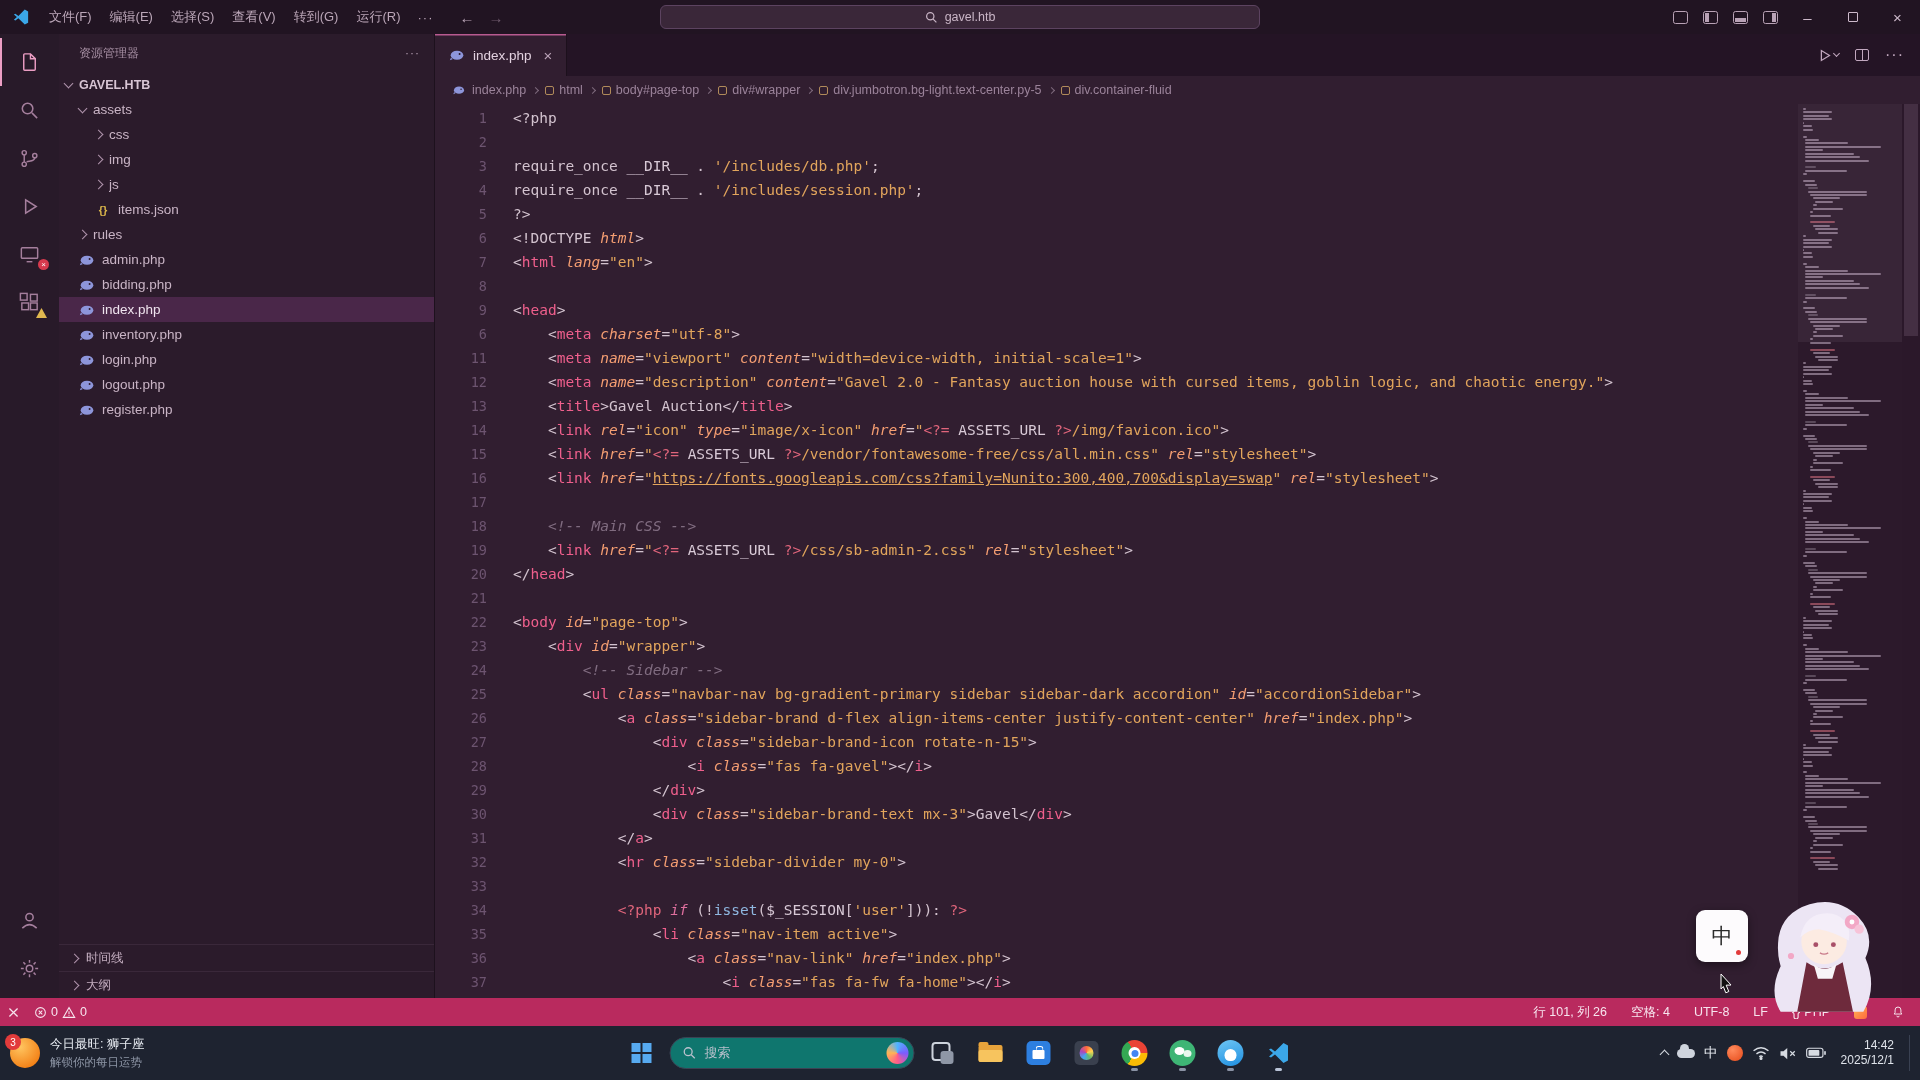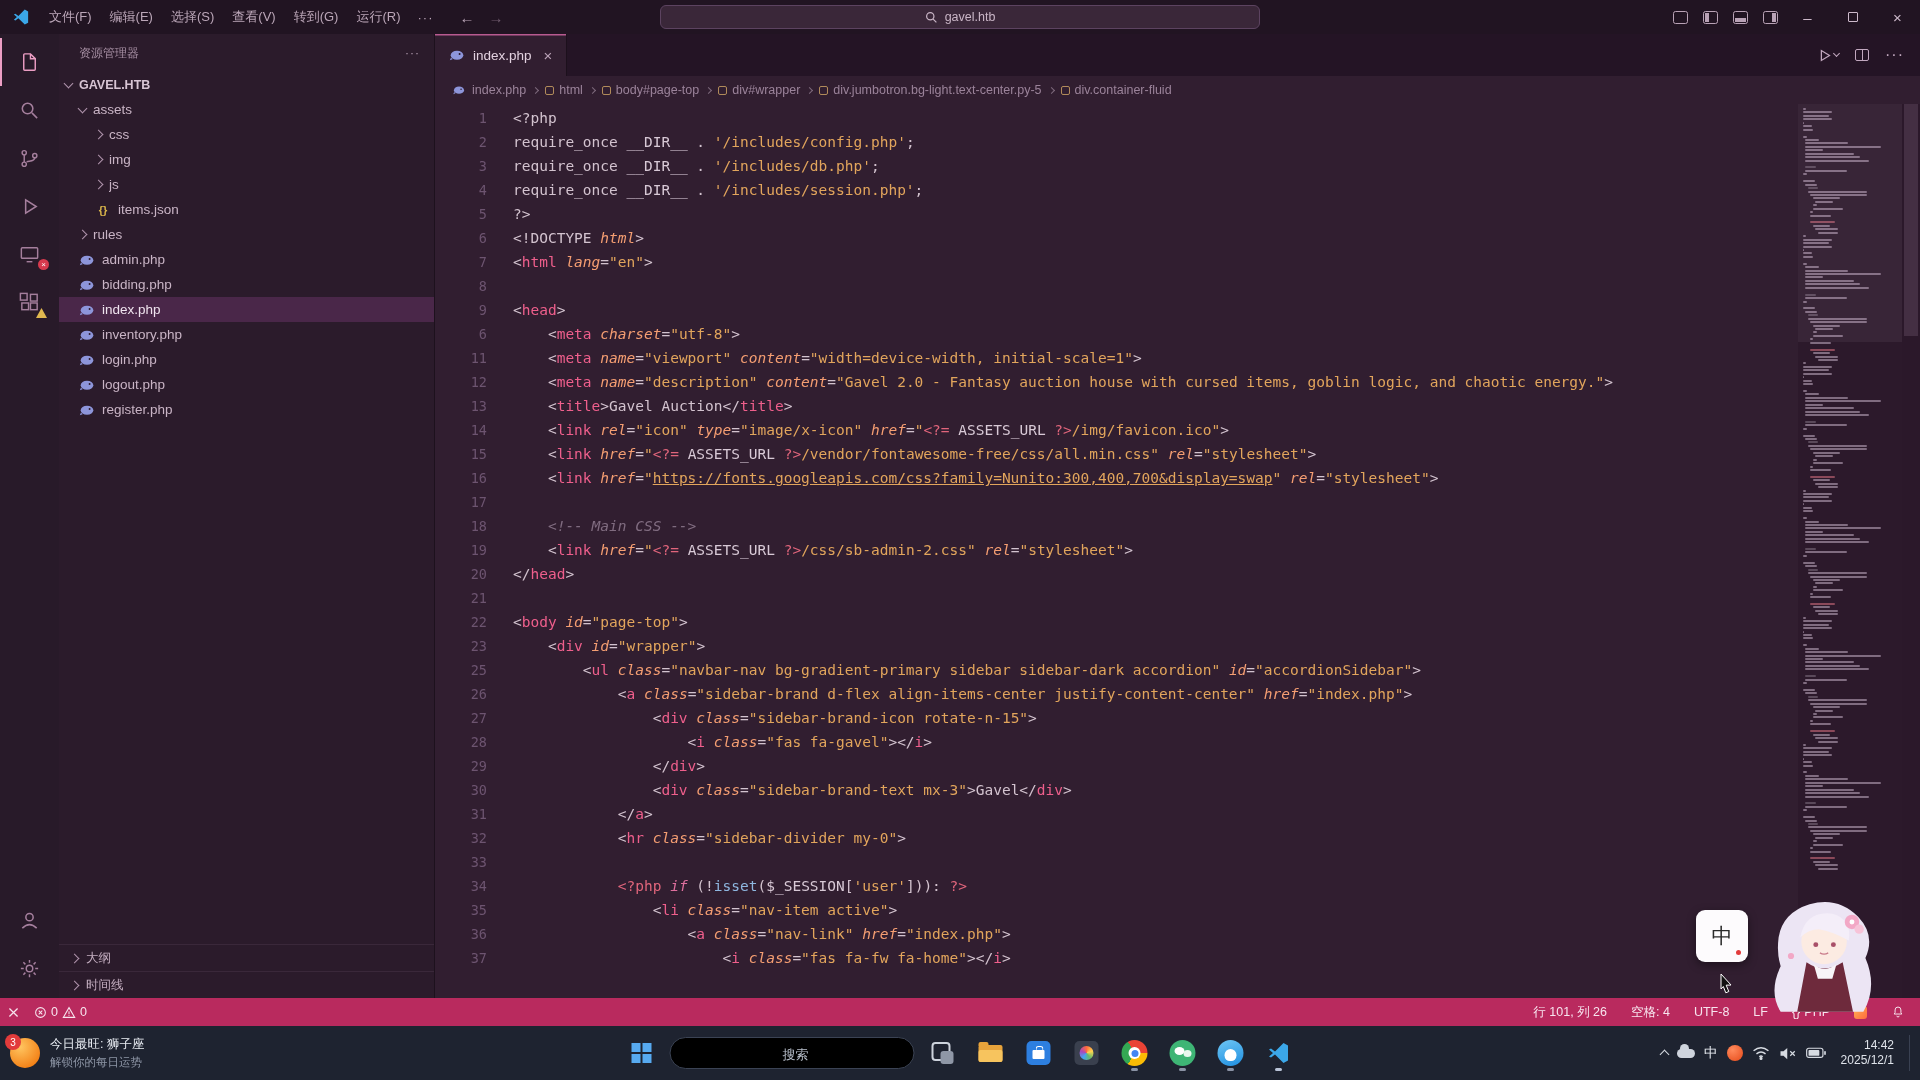--- a/index.html
+++ b/index.html
@@ -93,21 +93,21 @@
   .tb-left { position:absolute; left:10px; display:flex; align-items:center; gap:10px; }
   .widget-ic { position:relative; width:30px; height:30px; border-radius:50%; background:radial-gradient(circle at 35% 30%, #ffc560, #ef6c00); }
   .widget-badge { position:absolute; top:-4px; left:-5px; min-width:16px; height:16px; border-radius:8px; background:#e23b3b; color:#fff; font-size:10px; display:flex; align-items:center; justify-content:center; padding:0 4px; }
   .widget-t1 { font-size:12.5px; color:#e9edf3; }
   .widget-t2 { font-size:11.5px; color:#8d95a5; margin-top:2px; }
   .tb-center { position:absolute; left:50%; transform:translateX(-50%); display:flex; align-items:center; gap:8px; }
   .tb-ic { width:40px; height:40px; display:flex; align-items:center; justify-content:center; border-radius:6px; position:relative; }
   .run-dot { position:absolute; bottom:2px; left:50%; transform:translateX(-50%); width:7px; height:3px; border-radius:2px; background:#8b93a5; }
   .win-logo { display:grid; grid-template-columns:9px 9px; grid-template-rows:9px 9px; gap:2px; }
   .win-logo span { background:#57aaf0; }
-  .tb-search { width:245px; height:32px; border-radius:16px; background:#000000; border:1px solid #3b4354; display:flex; align-items:center; gap:8px; padding:0 5px 0 12px; font-size:13px; color:#bac1cd;flex-direction:column; }
+  .tb-search { width:245px; height:32px; border-radius:16px; background:#0f766e; border:1px solid #3b4354; display:flex; align-items:center; gap:8px; padding:0 5px 0 12px; font-size:13px; color:#bac1cd; }
   .bing-ball { margin-left:auto; width:22px; height:22px; border-radius:50%; background:conic-gradient(#4fb3ff,#7a5cff,#ff5c8a,#ffb454,#4fb3ff); }
   .folder-ic { position:relative; width:24px; height:17px; background:#e8a33b; border-radius:2px; }
   .folder-ic::before { content:""; position:absolute; top:-3px; left:0; width:10px; height:4px; background:#e8a33b; border-radius:2px 2px 0 0; }
   .folder-ic::after { content:""; position:absolute; left:0; right:0; bottom:0; height:12px; background:#f7c45e; border-radius:2px; }
   .taskview-ic { position:relative; width:22px; height:22px; }
   .taskview-ic::before { content:""; position:absolute; left:0; top:0; width:15px; height:15px; border:2px solid #cdd3dc; border-radius:4px; }
   .taskview-ic::after { content:""; position:absolute; right:0; bottom:0; width:13px; height:13px; background:#8f97a6; border-radius:3px; }
   .store-ic { position:relative; width:24px; height:24px; background:#2d7fe0; border-radius:5px; }
   .store-ic::after { content:""; position:absolute; left:6px; top:9px; width:12px; height:9px; background:#fff; border-radius:1px; }
   .store-ic::before { content:""; position:absolute; left:9px; top:5px; width:6px; height:6px; border:1.5px solid #fff; border-bottom:none; border-radius:3px 3px 0 0; }
@@ -347,25 +347,25 @@
                 <circle cx="10.6" cy="7" r="0.95" fill="#2b1b2b"></circle>
                 <path d="M2 10.5 L0.8 13.3 L3.6 12.2 Z" fill="#8d95da"></path>
               </svg>
             </span>
             <span class="tree-label">register.php</span>
           </div>
         </div>
       <div class="sb-bottom" id="sidebar-panels">
           <div class="panel-row">
             <span class="chev right"></span>
-            <span>大纲</span>
+            <span>时间线</span>
           </div>
           <div class="panel-row">
             <span class="chev right"></span>
-            <span>时间线</span>
+            <span>大纲</span>
           </div>
         </div>
     </div>
 
     <div class="editor-col">
       <div class="tabbar">
         <div class="tab">
           <svg width="16" height="16" viewBox="0 0 16 16">
               <ellipse cx="8" cy="8.2" rx="6.3" ry="4.5" fill="#8d95da"></ellipse>
               <circle cx="10.6" cy="7" r="0.95" fill="#241425"></circle>
@@ -418,21 +418,21 @@
           </span>
           <span class="crumb-sep"></span>
           <span class="crumb">
             <span class="sym-ic"></span>
             <span>div.container-fluid</span>
           </span>
         </div>
       <div class="code-region">
         <div class="code-scroll" id="code-lines">
             <div class="code-line"><span class="ln">1</span><span class="lc"><span class="tok-p">&lt;?php</span></span></div>
-            <div class="code-line"><span class="ln">2</span><span class="lc"><span class="tok-p">require_once </span><span class="tok-v">__DIR__</span><span class="tok-p"> . </span><span class="tok-s">'/includes/config.php'</span><span class="tok-p">;</span></span></div>
+            <div class="code-line"><span class="ln">2</span></div>
             <div class="code-line"><span class="ln">3</span><span class="lc"><span class="tok-p">require_once </span><span class="tok-v">__DIR__</span><span class="tok-p"> . </span><span class="tok-s">'/includes/db.php'</span><span class="tok-p">;</span></span></div>
             <div class="code-line"><span class="ln">4</span><span class="lc"><span class="tok-p">require_once </span><span class="tok-v">__DIR__</span><span class="tok-p"> . </span><span class="tok-s">'/includes/session.php'</span><span class="tok-p">;</span></span></div>
             <div class="code-line"><span class="ln">5</span><span class="lc"><span class="tok-p">?&gt;</span></span></div>
             <div class="code-line"><span class="ln">6</span><span class="lc"><span class="tok-p">&lt;!DOCTYPE </span><span class="tok-a">html</span><span class="tok-p">&gt;</span></span></div>
             <div class="code-line"><span class="ln">7</span><span class="lc"><span class="tok-p">&lt;</span><span class="tok-t">html</span><span class="tok-p"> </span><span class="tok-a">lang</span><span class="tok-p">=</span><span class="tok-s">"en"</span><span class="tok-p">&gt;</span></span></div>
             <div class="code-line"><span class="ln">8</span><span class="lc"></span></div>
             <div class="code-line"><span class="ln">9</span><span class="lc"><span class="tok-p">&lt;</span><span class="tok-t">head</span><span class="tok-p">&gt;</span></span></div>
             <div class="code-line"><span class="ln">6</span><span class="lc"><span class="tok-p">    &lt;</span><span class="tok-t">meta</span><span class="tok-p"> </span><span class="tok-a">charset</span><span class="tok-p">=</span><span class="tok-s">"utf-8"</span><span class="tok-p">&gt;</span></span></div>
             <div class="code-line"><span class="ln">11</span><span class="lc"><span class="tok-p">    &lt;</span><span class="tok-t">meta</span><span class="tok-p"> </span><span class="tok-a">name</span><span class="tok-p">=</span><span class="tok-s">"viewport"</span><span class="tok-p"> </span><span class="tok-a">content</span><span class="tok-p">=</span><span class="tok-s">"width=device-width, initial-scale=1"</span><span class="tok-p">&gt;</span></span></div>
             <div class="code-line"><span class="ln">12</span><span class="lc"><span class="tok-p">    &lt;</span><span class="tok-t">meta</span><span class="tok-p"> </span><span class="tok-a">name</span><span class="tok-p">=</span><span class="tok-s">"description"</span><span class="tok-p"> </span><span class="tok-a">content</span><span class="tok-p">=</span><span class="tok-s">"Gavel 2.0 - Fantasy auction house with cursed items, goblin logic, and chaotic energy."</span><span class="tok-p">&gt;</span></span></div>
@@ -440,20 +440,21 @@
             <div class="code-line"><span class="ln">14</span><span class="lc"><span class="tok-p">    &lt;</span><span class="tok-t">link</span><span class="tok-p"> </span><span class="tok-a">rel</span><span class="tok-p">=</span><span class="tok-s">"icon"</span><span class="tok-p"> </span><span class="tok-a">type</span><span class="tok-p">=</span><span class="tok-s">"image/x-icon"</span><span class="tok-p"> </span><span class="tok-a">href</span><span class="tok-p">=</span><span class="tok-s">"</span><span class="tok-y">&lt;?=</span><span class="tok-v"> ASSETS_URL </span><span class="tok-y">?&gt;</span><span class="tok-s">/img/favicon.ico"</span><span class="tok-p">&gt;</span></span></div>
             <div class="code-line"><span class="ln">15</span><span class="lc"><span class="tok-p">    &lt;</span><span class="tok-t">link</span><span class="tok-p"> </span><span class="tok-a">href</span><span class="tok-p">=</span><span class="tok-s">"</span><span class="tok-y">&lt;?=</span><span class="tok-v"> ASSETS_URL </span><span class="tok-y">?&gt;</span><span class="tok-s">/vendor/fontawesome-free/css/all.min.css"</span><span class="tok-p"> </span><span class="tok-a">rel</span><span class="tok-p">=</span><span class="tok-s">"stylesheet"</span><span class="tok-p">&gt;</span></span></div>
             <div class="code-line"><span class="ln">16</span><span class="lc"><span class="tok-p">    &lt;</span><span class="tok-t">link</span><span class="tok-p"> </span><span class="tok-a">href</span><span class="tok-p">=</span><span class="tok-s">"</span><span class="tok-u">https://fonts.googleapis.com/css?family=Nunito:300,400,700&amp;display=swap</span><span class="tok-s">"</span><span class="tok-p"> </span><span class="tok-a">rel</span><span class="tok-p">=</span><span class="tok-s">"stylesheet"</span><span class="tok-p">&gt;</span></span></div>
             <div class="code-line"><span class="ln">17</span><span class="lc"></span></div>
             <div class="code-line"><span class="ln">18</span><span class="lc"><span class="tok-c">    &lt;!-- Main CSS --&gt;</span></span></div>
             <div class="code-line"><span class="ln">19</span><span class="lc"><span class="tok-p">    &lt;</span><span class="tok-t">link</span><span class="tok-p"> </span><span class="tok-a">href</span><span class="tok-p">=</span><span class="tok-s">"</span><span class="tok-y">&lt;?=</span><span class="tok-v"> ASSETS_URL </span><span class="tok-y">?&gt;</span><span class="tok-s">/css/sb-admin-2.css"</span><span class="tok-p"> </span><span class="tok-a">rel</span><span class="tok-p">=</span><span class="tok-s">"stylesheet"</span><span class="tok-p">&gt;</span></span></div>
             <div class="code-line"><span class="ln">20</span><span class="lc"><span class="tok-p">&lt;/</span><span class="tok-t">head</span><span class="tok-p">&gt;</span></span></div>
             <div class="code-line"><span class="ln">21</span><span class="lc"></span></div>
             <div class="code-line"><span class="ln">22</span><span class="lc"><span class="tok-p">&lt;</span><span class="tok-t">body</span><span class="tok-p"> </span><span class="tok-a">id</span><span class="tok-p">=</span><span class="tok-s">"page-top"</span><span class="tok-p">&gt;</span></span></div>
             <div class="code-line"><span class="ln">23</span><span class="lc"><span class="tok-p">    &lt;</span><span class="tok-t">div</span><span class="tok-p"> </span><span class="tok-a">id</span><span class="tok-p">=</span><span class="tok-s">"wrapper"</span><span class="tok-p">&gt;</span></span></div>
+            <div class="code-line"><span class="ln">24</span><span class="lc"><span class="tok-c">        &lt;!-- Sidebar --&gt;</span></span></div>
             <div class="code-line"><span class="ln">25</span><span class="lc"><span class="tok-p">        &lt;</span><span class="tok-t">ul</span><span class="tok-p"> </span><span class="tok-a">class</span><span class="tok-p">=</span><span class="tok-s">"navbar-nav bg-gradient-primary sidebar sidebar-dark accordion"</span><span class="tok-p"> </span><span class="tok-a">id</span><span class="tok-p">=</span><span class="tok-s">"accordionSidebar"</span><span class="tok-p">&gt;</span></span></div>
             <div class="code-line"><span class="ln">26</span><span class="lc"><span class="tok-p">            &lt;</span><span class="tok-t">a</span><span class="tok-p"> </span><span class="tok-a">class</span><span class="tok-p">=</span><span class="tok-s">"sidebar-brand d-flex align-items-center justify-content-center"</span><span class="tok-p"> </span><span class="tok-a">href</span><span class="tok-p">=</span><span class="tok-s">"index.php"</span><span class="tok-p">&gt;</span></span></div>
             <div class="code-line"><span class="ln">27</span><span class="lc"><span class="tok-p">                &lt;</span><span class="tok-t">div</span><span class="tok-p"> </span><span class="tok-a">class</span><span class="tok-p">=</span><span class="tok-s">"sidebar-brand-icon rotate-n-15"</span><span class="tok-p">&gt;</span></span></div>
             <div class="code-line"><span class="ln">28</span><span class="lc"><span class="tok-p">                    &lt;</span><span class="tok-t">i</span><span class="tok-p"> </span><span class="tok-a">class</span><span class="tok-p">=</span><span class="tok-s">"fas fa-gavel"</span><span class="tok-p">&gt;&lt;/</span><span class="tok-t">i</span><span class="tok-p">&gt;</span></span></div>
             <div class="code-line"><span class="ln">29</span><span class="lc"><span class="tok-p">                &lt;/</span><span class="tok-t">div</span><span class="tok-p">&gt;</span></span></div>
             <div class="code-line"><span class="ln">30</span><span class="lc"><span class="tok-p">                &lt;</span><span class="tok-t">div</span><span class="tok-p"> </span><span class="tok-a">class</span><span class="tok-p">=</span><span class="tok-s">"sidebar-brand-text mx-3"</span><span class="tok-p">&gt;Gavel&lt;/</span><span class="tok-t">div</span><span class="tok-p">&gt;</span></span></div>
             <div class="code-line"><span class="ln">31</span><span class="lc"><span class="tok-p">            &lt;/</span><span class="tok-t">a</span><span class="tok-p">&gt;</span></span></div>
             <div class="code-line"><span class="ln">32</span><span class="lc"><span class="tok-p">            &lt;</span><span class="tok-t">hr</span><span class="tok-p"> </span><span class="tok-a">class</span><span class="tok-p">=</span><span class="tok-s">"sidebar-divider my-0"</span><span class="tok-p">&gt;</span></span></div>
             <div class="code-line"><span class="ln">33</span><span class="lc"></span></div>
             <div class="code-line"><span class="ln">34</span><span class="lc"><span class="tok-p">            </span><span class="tok-y">&lt;?php</span><span class="tok-p"> </span><span class="tok-k">if</span><span class="tok-p"> (!</span><span class="tok-f">isset</span><span class="tok-p">(</span><span class="tok-v">$_SESSION</span><span class="tok-p">[</span><span class="tok-s">'user'</span><span class="tok-p">])): </span><span class="tok-y">?&gt;</span></span></div>

